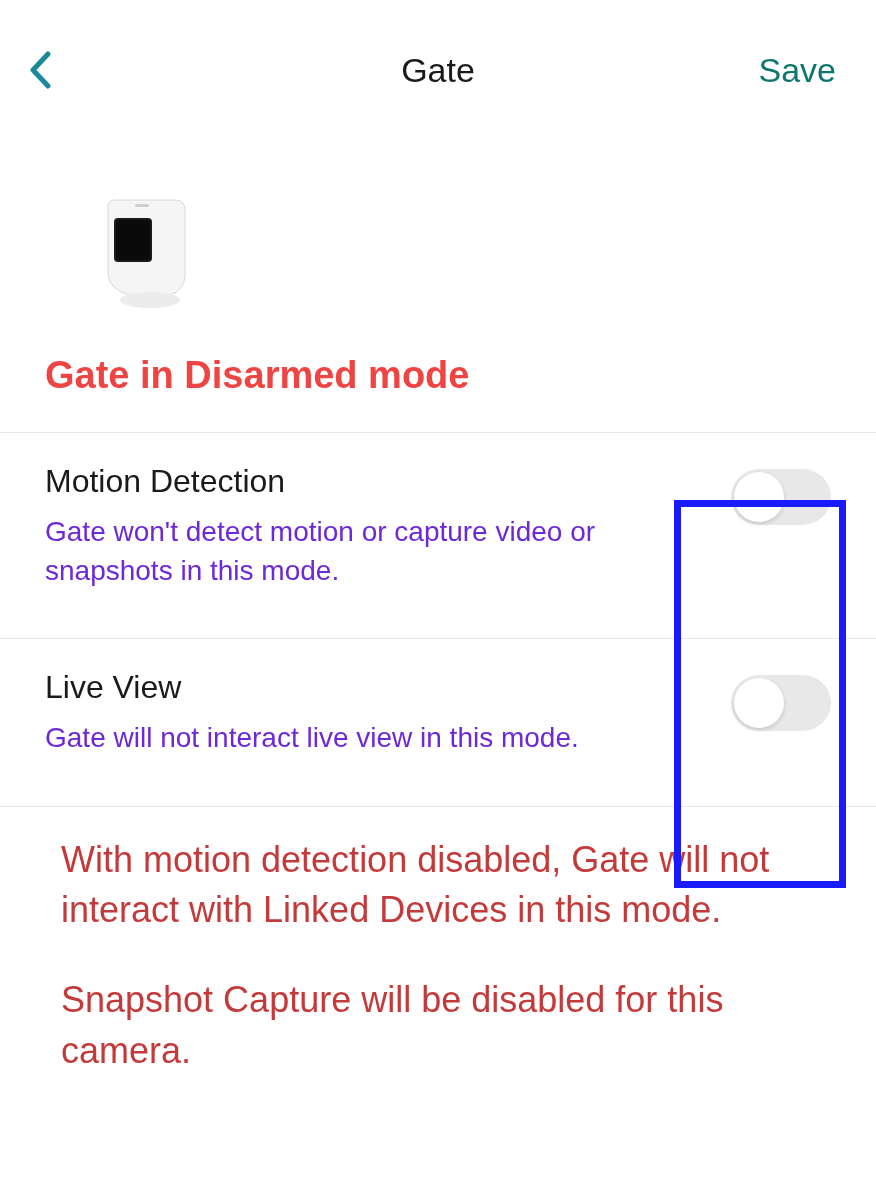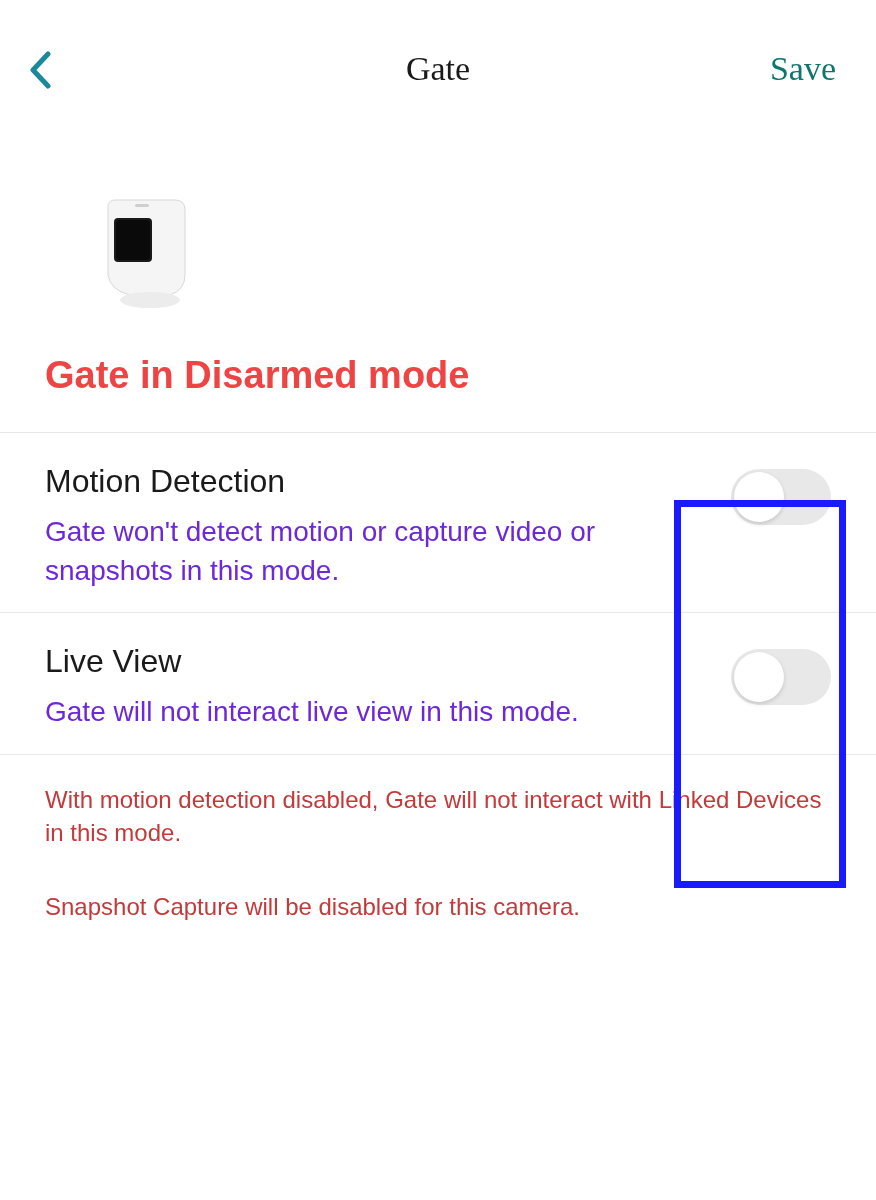--- a/index.html
+++ b/index.html
@@ -7,24 +7,23 @@
     width: 876px;
     height: 1200px;
     background: #ffffff;
     font-family: -apple-system, BlinkMacSystemFont, "Segoe UI", Helvetica, Arial, sans-serif;
     color: #1a1a1a;
     position: relative;
     overflow: hidden;
   }
   .header {
     display: flex;
-    align-items: flex-start;
+    align-items: center;
     justify-content: space-between;
     padding: 50px 40px 30px 20px;
-    font-family: Liberation Serif, serif;
   }
   .back-btn {
     width: 40px;
     height: 40px;
     display: flex;
     align-items: center;
     justify-content: center;
     cursor: pointer;
   }
   .header-title {
@@ -53,21 +52,21 @@
     color: #ef4444;
     margin: 20px 0 35px 45px;
   }
   .settings-section {
     border-top: 1px solid #e8e8e8;
   }
   .setting-row {
     display: flex;
     justify-content: center;
     align-items: flex-start;
-    padding: 30px 45px 22px 45px;
+    padding: 30px 45px 48px 45px;
     border-bottom: 1px solid #e8e8e8;
   }
   .setting-text {
     flex: 1;
     padding-right: 40px;
   }
   .setting-title {
     font-size: 32px;
     font-weight: 400;
     color: #1a1a1a;
@@ -104,24 +103,25 @@
     pointer-events: none;
     top: 500px;
     left: 674px;
     width: 172px;
     height: 388px;
   }
   .warnings {
     padding: 28px 45px;
   }
   .warning-text {
-    font-size: 24px;
+    font-size: 36px;
     line-height: 1.4;
     color: #c43a3a;
     margin-bottom: 40px;
+    margin-left: 16px;
   }
 </style>
 </head>
 <body>
 
 <div class="header">
   <div class="back-btn">
     <svg width="22" height="38" viewBox="0 0 22 38">
       <polyline points="19,3 4,19 19,35" fill="none" stroke="#1a8a9a" stroke-width="5" stroke-linecap="round" stroke-linejoin="round"></polyline>
     </svg>

